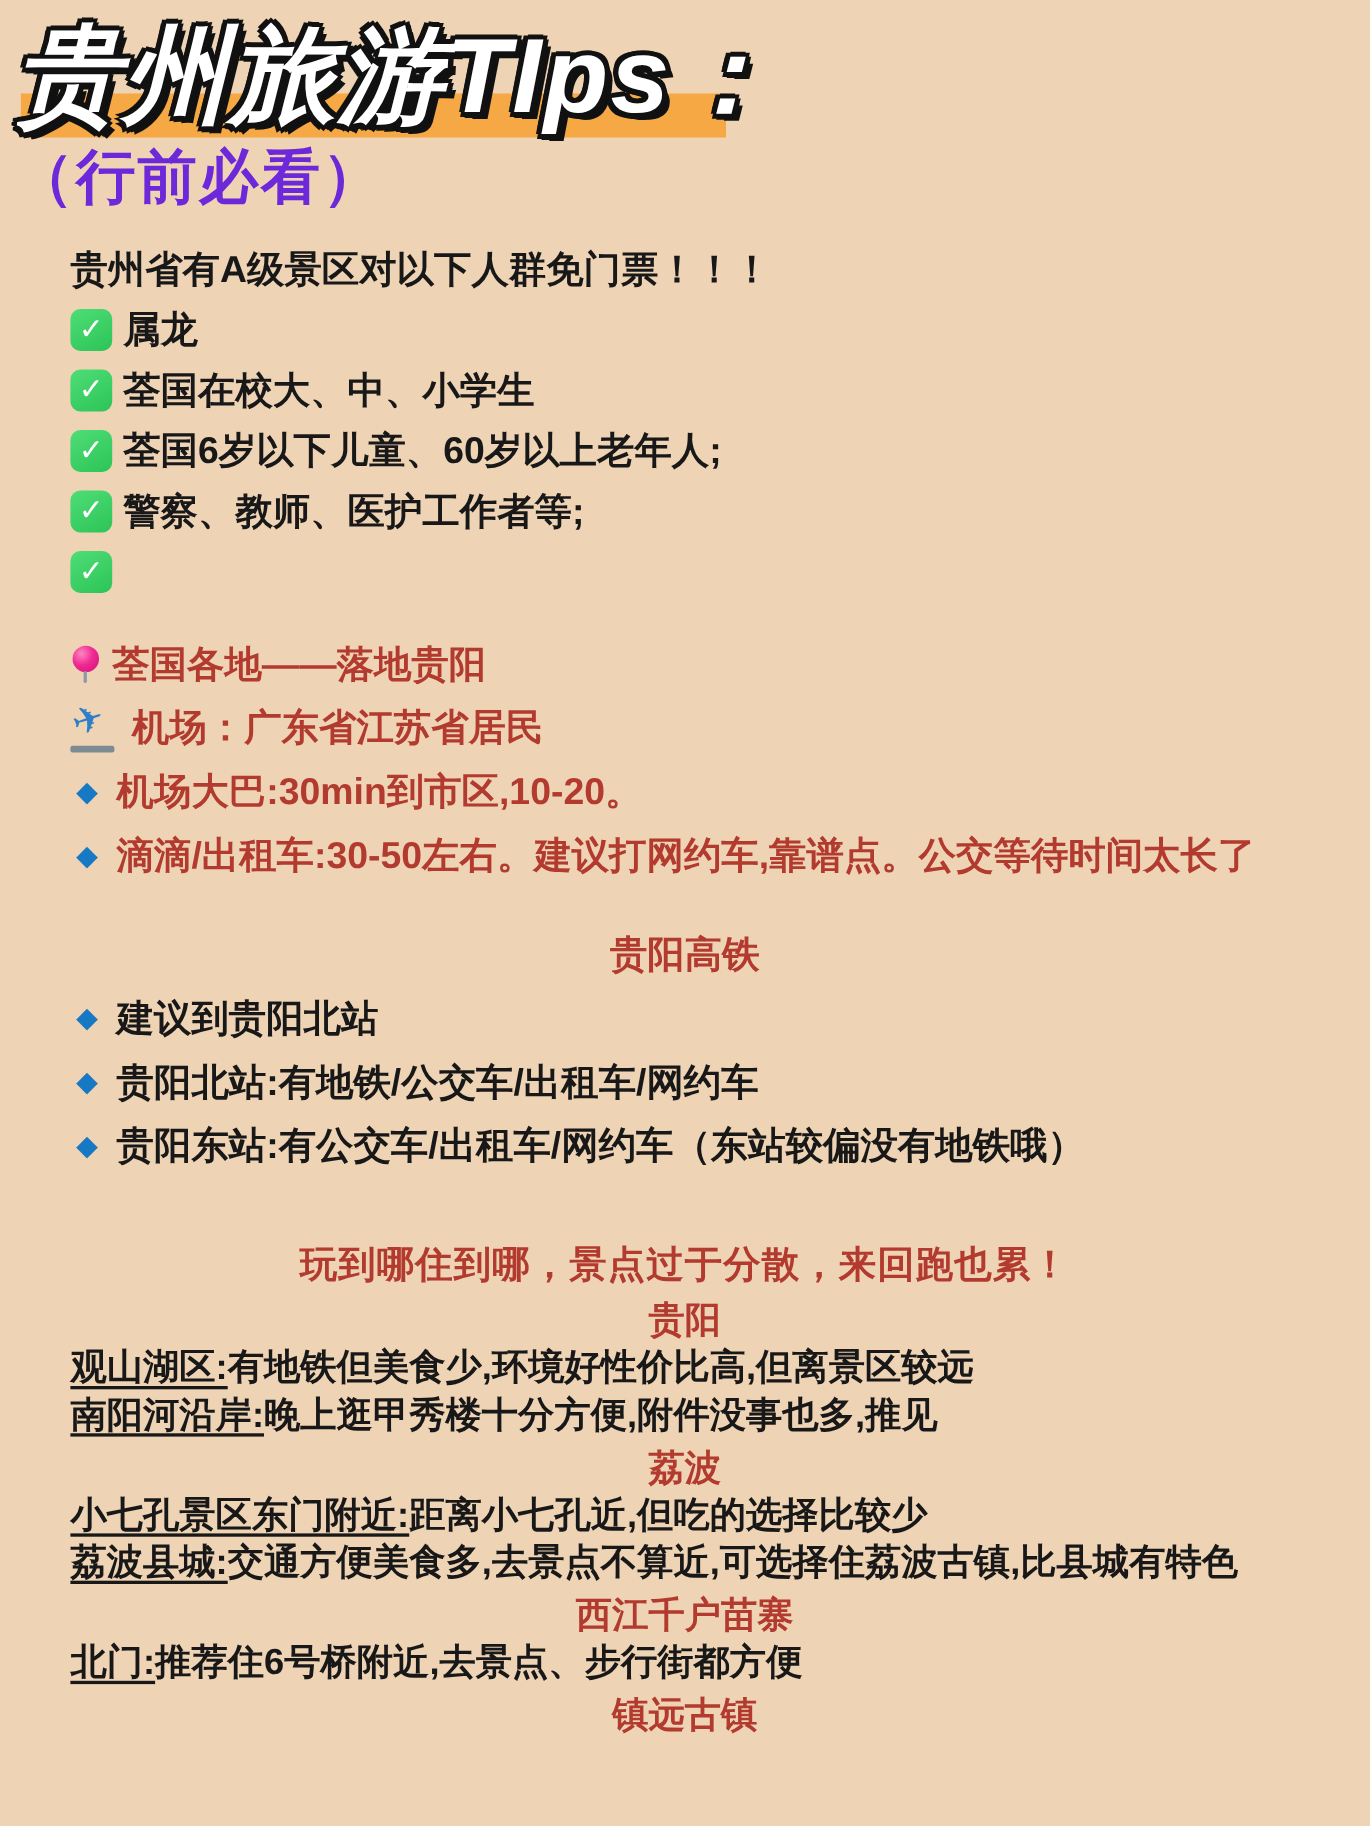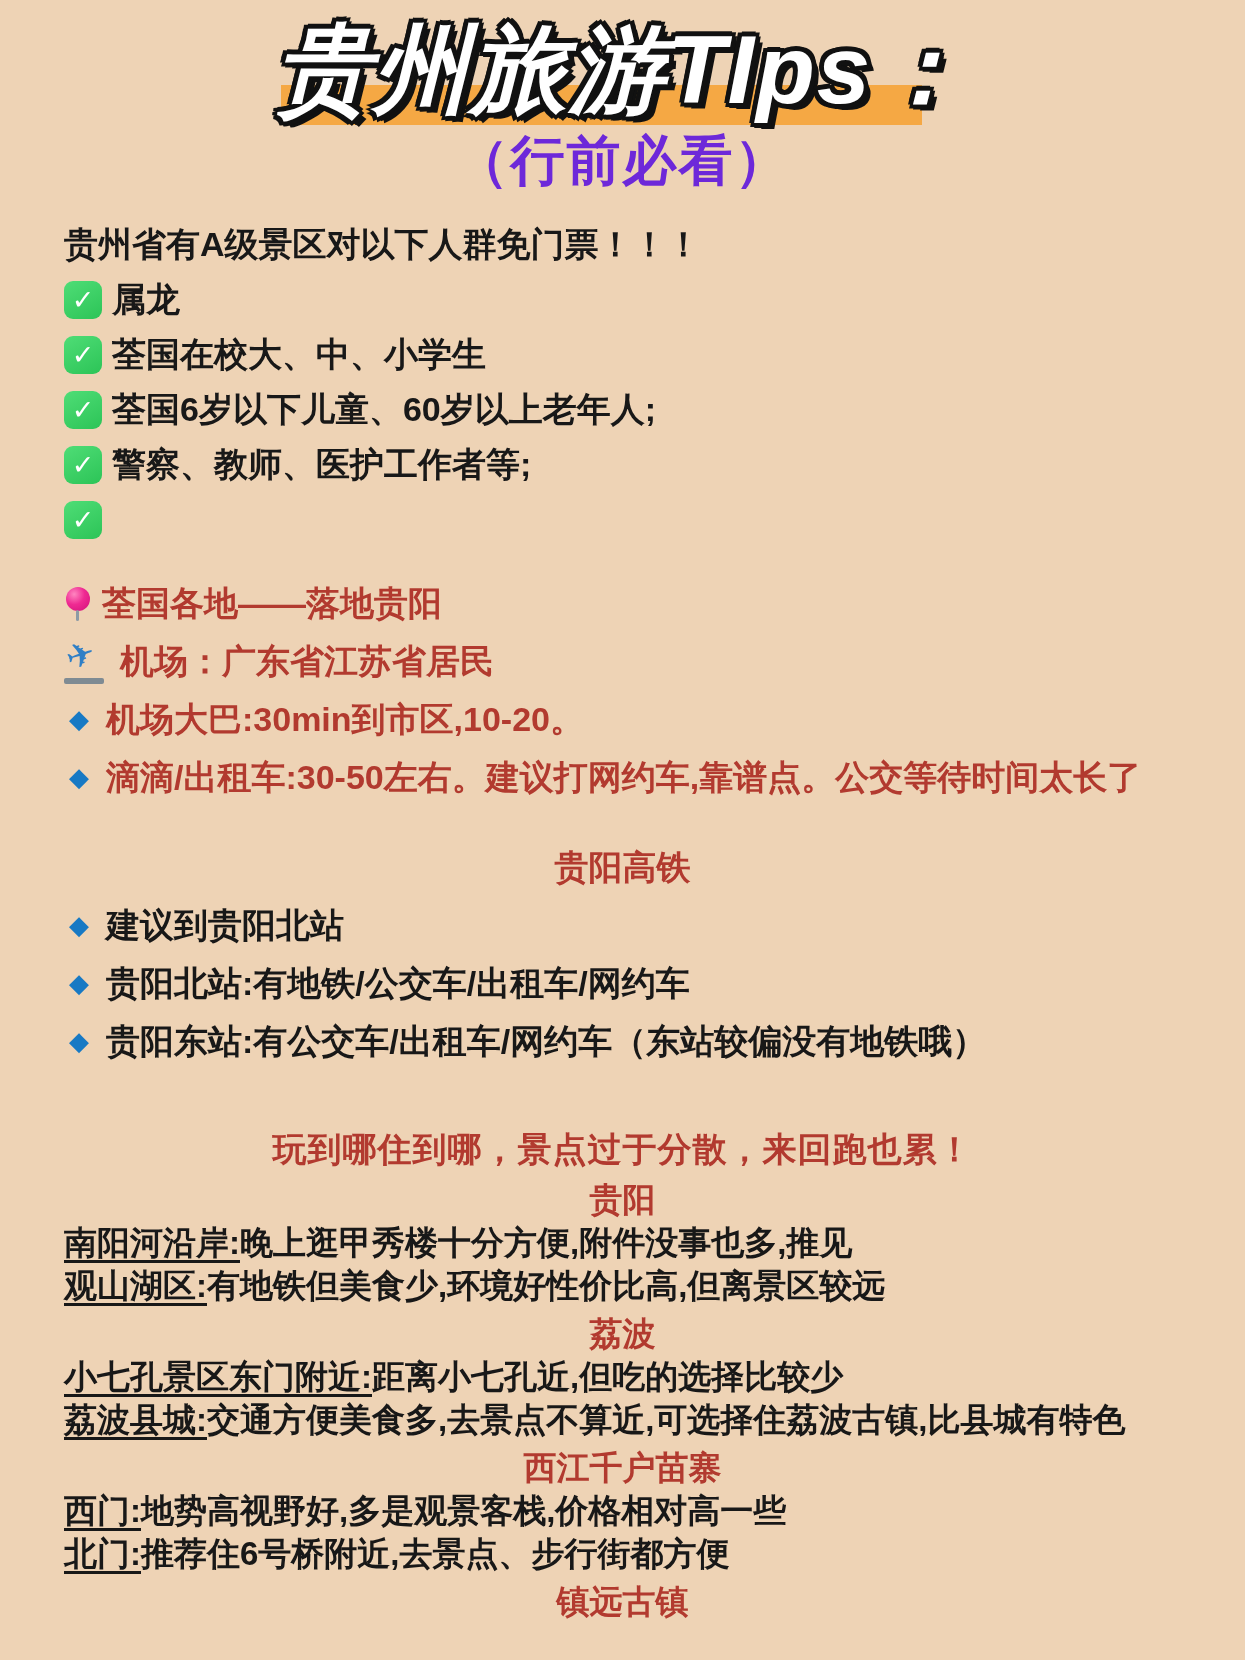--- a/index.html
+++ b/index.html
@@ -6,21 +6,21 @@
   body{
     width:1245px;height:1660px;
     background:#eed3b5;
     font-family:"Liberation Sans","DejaVu Sans",sans-serif;
     color:#181818;
     overflow:hidden;
   }
   .poster{width:1245px;height:1660px;position:relative;}
 
   
-  .header{ text-align:center; padding-top:20px; }
+  .header{ text-align:left; padding-top:20px;padding-left:13px; }
   .title-inner{ position:relative; display:inline-block; }
   .title-bar{
     position:absolute; z-index:0;
     left:6px; right:48px; bottom:-4px; height:40px;
     background:#f5a844;
   }
   .title-text{
     position:relative; z-index:1;
     font-size:96px; line-height:1.05;
     font-weight:900; font-style:italic;
@@ -169,38 +169,35 @@
         <span class="diamond-icon">◆</span>
         <span class="row-text">贵阳东站:有公交车/出租车/网约车（东站较偏没有地铁哦）</span>
       </div>
     </div>
 
     <div class="stay">
       <div class="stay-intro red">玩到哪住到哪，景点过于分散，来回跑也累！</div>
 
       <div class="city-header red">贵阳</div>
       <div class="tip-line">
+        <span class="tip-lead">观山湖区:</span><span>有地铁但美食少,环境好性价比高,但离景区较远</span>
+      </div>
+      <div class="tip-line">
         <span class="tip-lead">南阳河沿岸:</span><span>晚上逛甲秀楼十分方便,附件没事也多,推见</span>
       </div>
-      <div class="tip-line">
-        <span class="tip-lead">观山湖区:</span><span>有地铁但美食少,环境好性价比高,但离景区较远</span>
-      </div>
 
       <div class="city-header red">荔波</div>
       <div class="tip-line">
         <span class="tip-lead">小七孔景区东门附近:</span><span>距离小七孔近,但吃的选择比较少</span>
       </div>
       <div class="tip-line">
         <span class="tip-lead">荔波县城:</span><span>交通方便美食多,去景点不算近,可选择住荔波古镇,比县城有特色</span>
       </div>
 
       <div class="city-header red">西江千户苗寨</div>
-      <div class="tip-line">
-        <span class="tip-lead">西门:</span><span>地势高视野好,多是观景客栈,价格相对高一些</span>
-      </div>
       <div class="tip-line">
         <span class="tip-lead">北门:</span><span>推荐住6号桥附近,去景点、步行街都方便</span>
       </div>
 
       <div class="city-header red">镇远古镇</div>
 
     </div>
 
   </div>
 </div>

